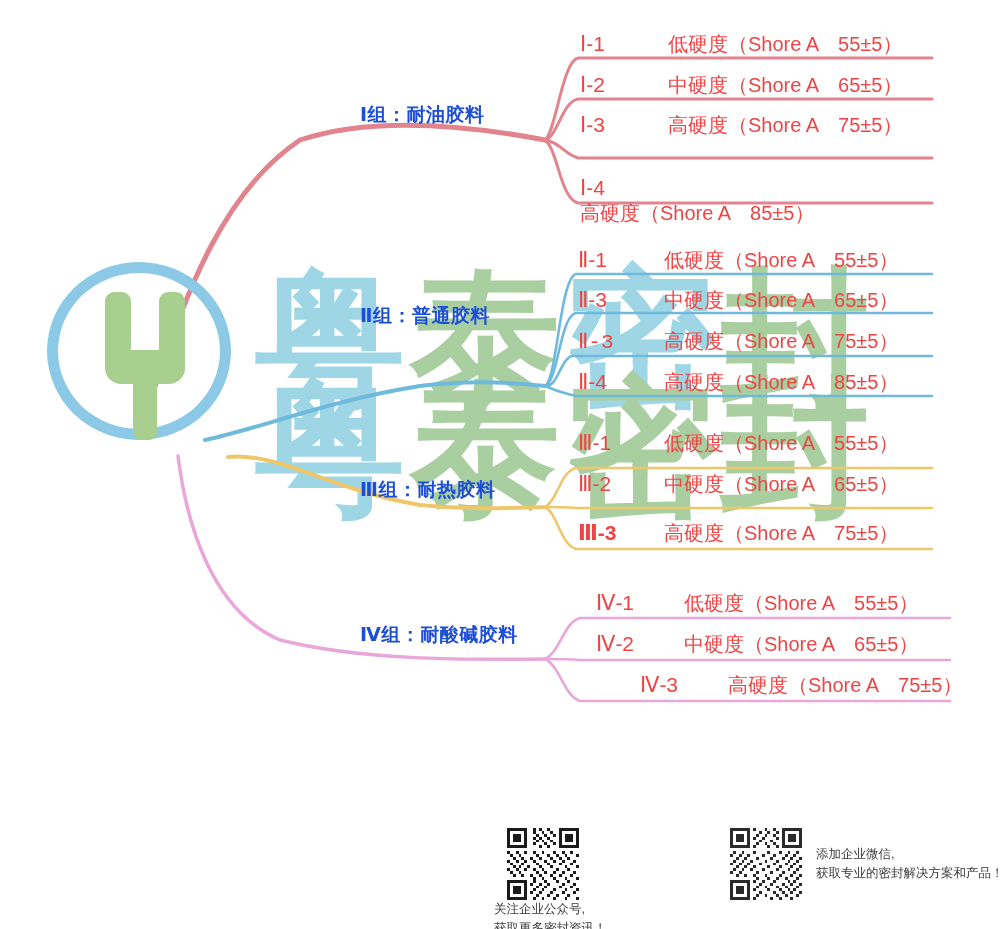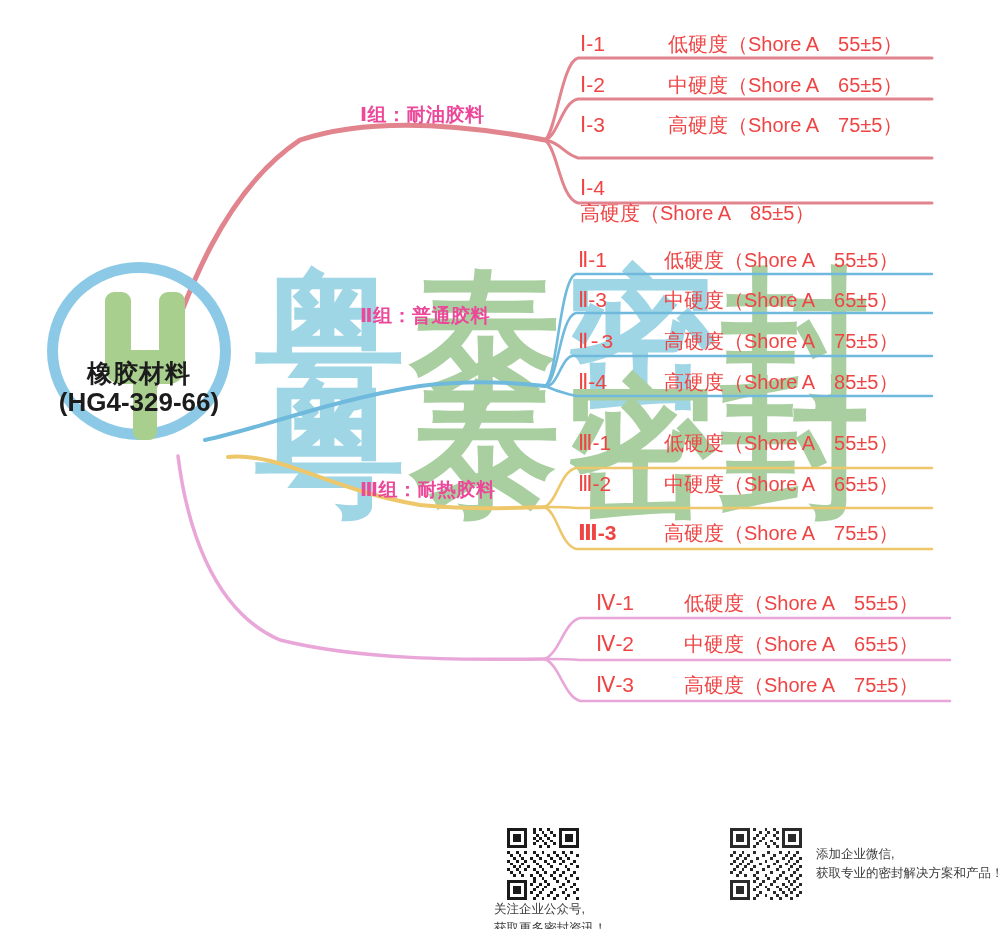--- a/index.html
+++ b/index.html
@@ -45,21 +45,21 @@
   #center-label{
     position:absolute;left:-44px;top:98px;width:272px;
     text-align:center;color:#1c1c1c;font-weight:700;
   }
   #center-title{font-size:25px;letter-spacing:1px;line-height:1.05;}
   #center-code{font-size:26px;line-height:1.15;margin-top:2px;}
 
   
   .group-label{
     position:absolute;
-    color:#ec4899;font-weight:700;font-size:19px;white-space:nowrap;
+    color:#1d4ed8;font-weight:700;font-size:19px;white-space:nowrap;
     letter-spacing:.5px;
   }
 
   
   .leaf{
     position:absolute;white-space:nowrap;color:#ef4444;
     font-size:20px;display:flex;align-items:baseline;
   }
   .leaf .code{display:inline-block;font-size:21px;letter-spacing:0px;}
   .leaf .desc{display:inline-block;}
@@ -115,29 +115,26 @@
     <path d="M545,659 C562,659 568,659 580,660 H950" fill="none" stroke="#e9a6d8" stroke-width="2.6" stroke-linecap="round"></path>
     <path d="M545,659 C560,666 564,696 580,701 H950" fill="none" stroke="#e9a6d8" stroke-width="2.6" stroke-linecap="round"></path>
   </svg>
 
   <div id="center-node">
     <div id="center-ring"></div>
     <div class="u-glyph" id="u-left"></div>
     <div class="u-glyph" id="u-right"></div>
     <div class="u-glyph" id="u-bottom"></div>
     <div class="u-glyph" id="u-stem"></div>
-    <div id="center-label">
-      <div id="center-title">橡胶材料</div>
-      <div id="center-code">(HG4-329-66)</div>
-    </div>
   </div>
 
   <div class="group-label" style="left:360px;top:102px;">Ⅰ组：耐油胶料</div>
   <div class="group-label" style="left:360px;top:303px;">Ⅱ组：普通胶料</div>
   <div class="group-label" style="left:360px;top:477px;">Ⅲ组：耐热胶料</div>
+  <div class="group-label" style="left:360px;top:622px;">Ⅳ组：耐酸碱胶料</div>
 
   <div class="leaf" style="left:580px;top:31px;">
     <span class="code" style="width:88px;">Ⅰ-1</span>
     <span class="desc">低硬度（Shore A　55±5）</span>
   </div>
   <div class="leaf" style="left:580px;top:72px;">
     <span class="code" style="width:88px;">Ⅰ-2</span>
     <span class="desc">中硬度（Shore A　65±5）</span>
   </div>
   <div class="leaf" style="left:580px;top:112px;">
@@ -181,21 +178,21 @@
 
   <div class="leaf" style="left:596px;top:590px;">
     <span class="code" style="width:88px;">Ⅳ-1</span>
     <span class="desc">低硬度（Shore A　55±5）</span>
   </div>
   <div class="leaf" style="left:596px;top:631px;">
     <span class="code" style="width:88px;">Ⅳ-2</span>
     <span class="desc">中硬度（Shore A　65±5）</span>
   </div>
   <div class="leaf" style="left:596px;top:672px;">
-    <span class="code" style="width:88px;">Ⅳ-3</span>
+    <span class="code" style="width:88px;margin-left:44px;">Ⅳ-3</span>
     <span class="desc">高硬度（Shore A　75±5）</span>
   </div>
 
   <div class="qr-block" style="left:480px;top:828px;flex-direction:column;">
     <svg class="qr" viewBox="0 0 25 25" shape-rendering="crispEdges">
       <rect width="25" height="25" fill="#fff"></rect>
       <g fill="#1a1a1a">
         <rect x="0" y="0" width="7" height="1"></rect>
           <rect x="0" y="6" width="7" height="1"></rect>
         <rect x="0" y="0" width="1" height="7"></rect>

